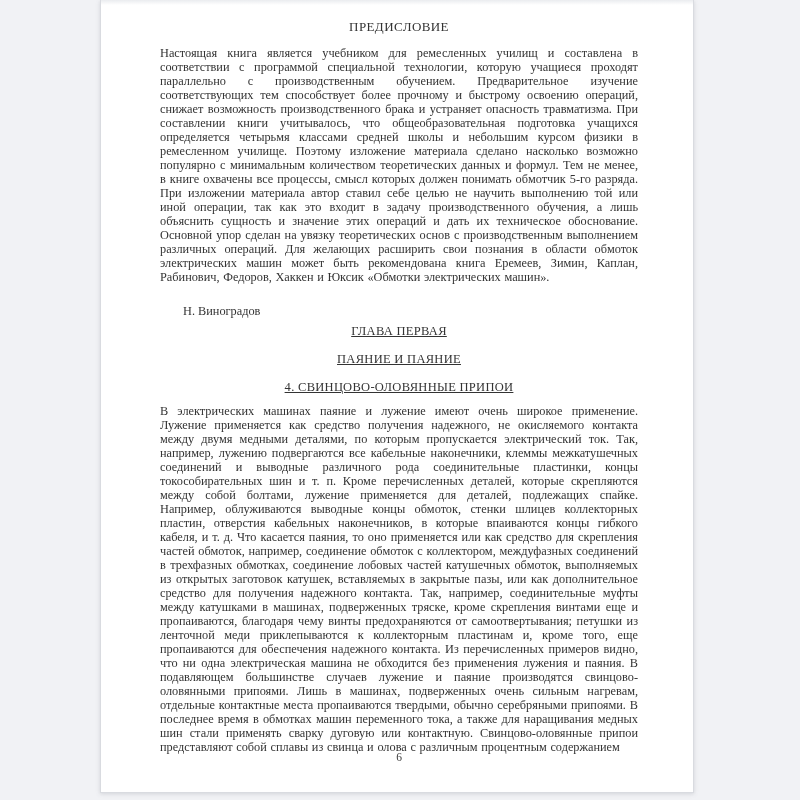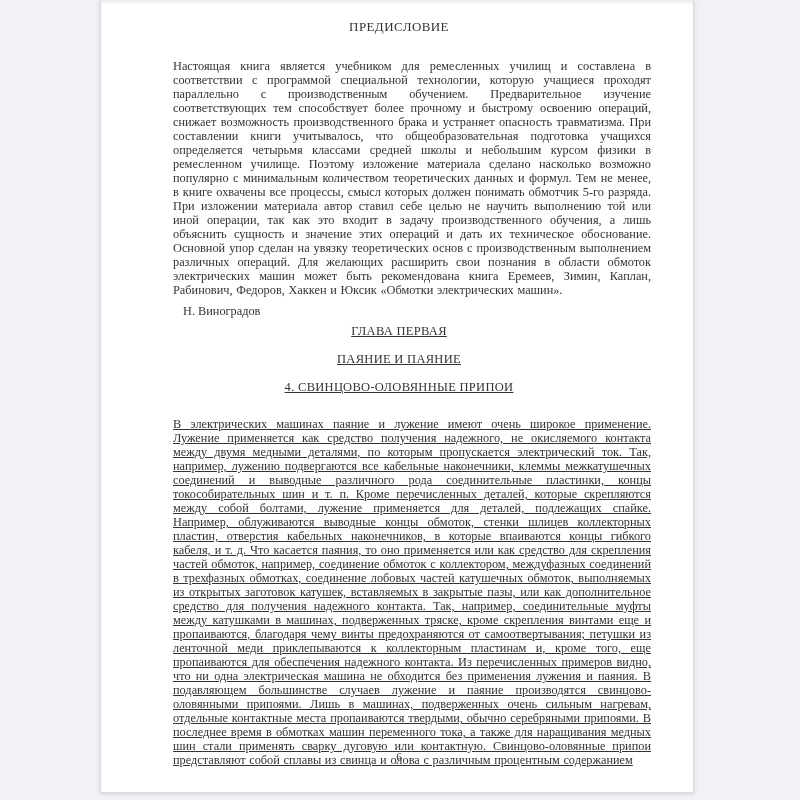--- a/index.html
+++ b/index.html
@@ -62,21 +62,21 @@
     font-size: 13px;
     font-weight: normal;
     letter-spacing: 0.4px;
     margin: 0;
   }
 
   .body-para {
     position: absolute;
     left: 0;
     width: 100%;
-    margin: 13px;
+    margin: 0;
     text-align: justify;
     word-spacing: 0.6px;
   }
 
   .para-preface { top: 46px; }
 
   .author-line {
     position: absolute;
     top: 297px;
     left: 16px;
@@ -92,21 +92,21 @@
     font-weight: normal;
     letter-spacing: 0.3px;
     margin: 0;
     text-decoration: underline;
   }
 
   .chapter-heading { top: 324px; }
   .chapter-title   { top: 352px; }
   .section-heading { top: 380px; }
 
-  .para-body { top: 404px; text-decoration: underline; }
+  .para-body { top: 404px; }
 
   .page-number {
     position: absolute;
     top: 750px;
     left: 0;
     width: 100%;
     text-align: center;
     font-size: 11.5px;
     color: #3a3a3a;
   }

